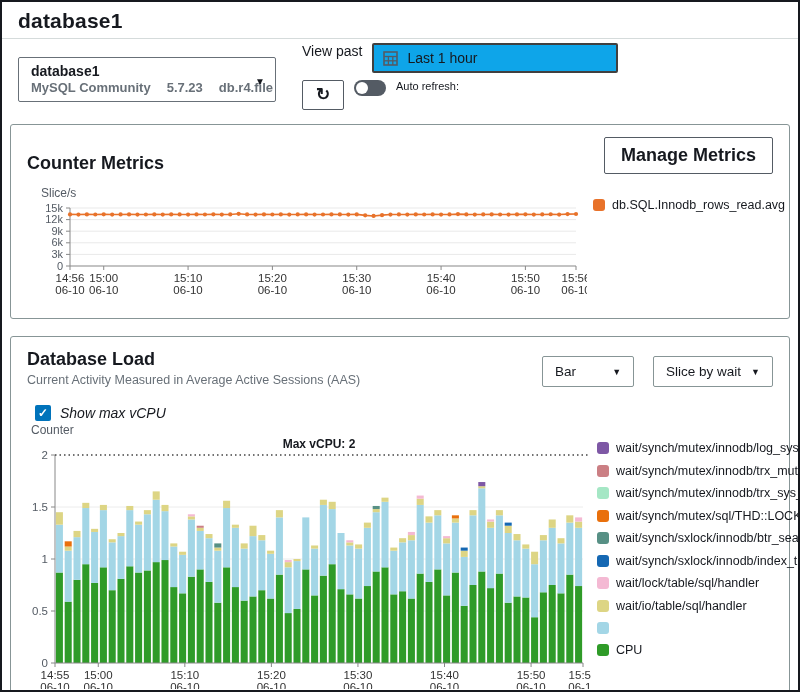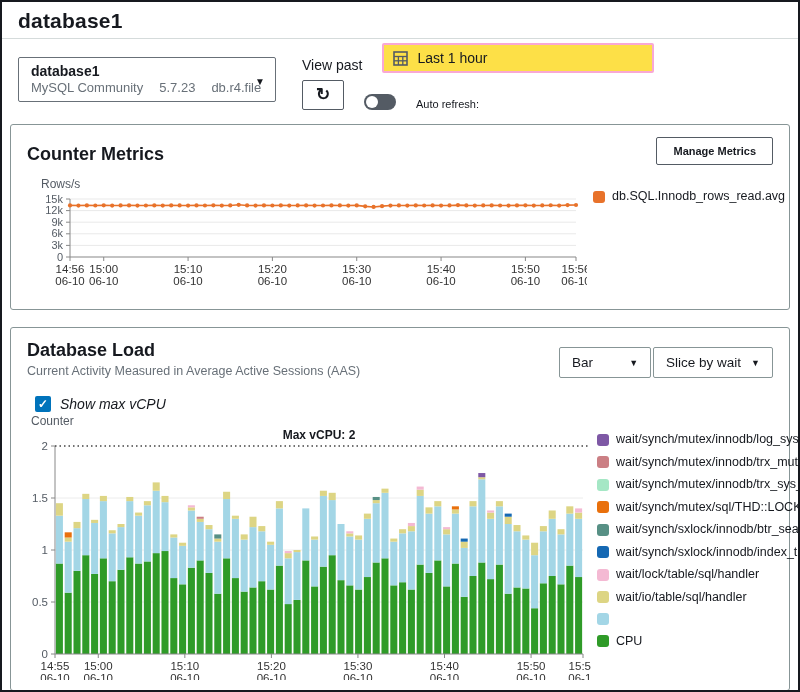--- a/index.html
+++ b/index.html
@@ -12,58 +12,58 @@
   }
   
   .page-header { padding:7px 16px 5px; border-bottom:1px solid #d5dbdb; }
   .page-header h1 { font-size:21px; font-weight:bold; letter-spacing:.2px; }
   .controls-row { display:flex; align-items:flex-start; padding:4px 16px 6px; }
   .db-selector {
     margin-top:14px; width:258px; border:1px solid #687078; border-radius:2px;
     padding:5px 28px 6px 12px; position:relative; cursor:pointer; background:#fff;
   }
   .db-selector .db-name { font-size:14px; font-weight:bold; }
-  .db-selector .db-meta { font-size:13px; color:#687078; display:flex; gap:16px; margin-top:1px; white-space:nowrap; }
+  .db-selector .db-meta { font-size:13px; color:#687078; display:flex; gap:16px; margin-top:1px; white-space:nowrap;font-weight:bold; }
   .caret { position:absolute; right:10px; top:18px; font-size:10px; color:#16191f; }
   .time-controls { margin-left:26px; }
-  .tc-row { display:flex; align-items:flex-end; gap:20px; }
+  .tc-row { display:flex; align-items:flex-start; gap:10px; }
   .tc-row + .tc-row { margin-top:7px; }
   .view-past-label { font-size:14px; color:#16191f; }
   .range-input {
-    border:2px solid #f9a8d4; border-radius:2px; height:30px; width:272px;
-    display:flex; align-items:center; gap:9px; padding:0 9px; font-size:14px; background:#fde047; cursor:text;
+    border:2px solid #404040; border-radius:2px; height:30px; width:246px;
+    display:flex; align-items:center; gap:9px; padding:0 9px; font-size:14px; background:#0ea5e9; cursor:text;
   }
   .refresh-btn {
     width:42px; height:30px; border:1px solid #545b64; border-radius:2px; background:#fff;
     font-size:17px; font-weight:bold; color:#16191f; cursor:pointer; line-height:26px;
   }
   .toggle { width:32px; height:16px; border-radius:9px; background:#545b64; position:relative; cursor:pointer; }
   .toggle .knob { position:absolute; left:2px; top:2px; width:12px; height:12px; border-radius:50%; background:#fff; }
   .auto-refresh-label { font-size:11px; }
   
   .panel { margin:8px 8px 0; border:1px solid #879596; border-radius:3px; background:#fff; }
   .panel-head { display:flex; justify-content:space-between; align-items:flex-end; padding:12px 16px 6px; }
   .panel-title { font-size:18px; font-weight:bold; }
   .panel-sub { font-size:12.5px; color:#687078; margin-top:3px; }
   .aws-btn {
     border:1px solid #545b64; border-radius:2px; background:#fff; color:#16191f;
-    font-size:11px; font-weight:bold; padding:7px 16px; cursor:pointer; font-family:inherit;
+    font-size:18px; font-weight:bold; padding:7px 16px; cursor:pointer; font-family:inherit;
   }
   .dropdown-btn {
     border:1px solid #879596; border-radius:2px; background:#fff; color:#16191f;
     font-size:13.5px; padding:7px 12px; cursor:pointer; font-family:inherit;
     display:flex; align-items:center; gap:10px;
   }
   .dropdown-btn .dd-caret { font-size:9px; }
-  .head-actions { display:flex; gap:2px; }
+  .head-actions { display:flex; gap:19px; }
   
   .chart-area { display:flex; padding:2px 8px 10px 14px; }
   .axis-title { font-size:12px; color:#545b64; margin:4px 0 0 16px; }
   .legend-col { margin-top:16px; margin-left:6px; }
-  .legend-item { display:flex; align-items:center; gap:7px; margin-bottom:8.5px; }
+  .legend-item { display:flex; align-items:flex-start; gap:7px; margin-bottom:8.5px; }
   .legend-swatch { width:12px; height:12px; border-radius:3px; flex:0 0 auto; margin-top:1px; }
   .legend-label { font-size:12.5px; color:#16191f; white-space:nowrap; }
   
   .vcpu-row { display:flex; align-items:center; gap:9px; padding:12px 16px 0 24px; }
   .checkbox { width:16px; height:16px; border-radius:2px; background:#0073bb; color:#fff;
     font-size:12px; font-weight:bold; text-align:center; line-height:16px; cursor:pointer; }
   .vcpu-label { font-size:14px;font-style:italic; }
   .load-chart-area { display:flex; padding:2px 4px 6px 14px; }
   svg text { font-family:"Liberation Sans", sans-serif; }
 </style>
@@ -109,21 +109,21 @@
   </div>
 </div>
 
 <div class="panel">
   <div class="panel-head">
     <div class="panel-title">Counter Metrics</div>
     <button class="aws-btn">Manage Metrics</button>
   </div>
   <div class="chart-area">
     <div>
-      <div class="axis-title">Rows/s</div>
+      <div class="axis-title">Slice/s</div>
       <svg id="counter-svg" width="562" height="104">
           <line x1="45" y1="8" x2="551" y2="8" stroke="#e9e9e9" stroke-width="1"></line>
           <line x1="41" y1="8" x2="45" y2="8" stroke="#888" stroke-width="1"></line>
           <text x="38" y="11.5" text-anchor="end" font-size="11" fill="#545b64">15k</text>
           <line x1="45" y1="19.599999999999998" x2="551" y2="19.599999999999998" stroke="#e9e9e9" stroke-width="1"></line>
           <line x1="41" y1="19.599999999999998" x2="45" y2="19.599999999999998" stroke="#888" stroke-width="1"></line>
           <text x="38" y="23.099999999999998" text-anchor="end" font-size="11" fill="#545b64">12k</text>
           <line x1="45" y1="31.200000000000003" x2="551" y2="31.200000000000003" stroke="#e9e9e9" stroke-width="1"></line>
           <line x1="41" y1="31.200000000000003" x2="45" y2="31.200000000000003" stroke="#888" stroke-width="1"></line>
           <text x="38" y="34.7" text-anchor="end" font-size="11" fill="#545b64">9k</text>

